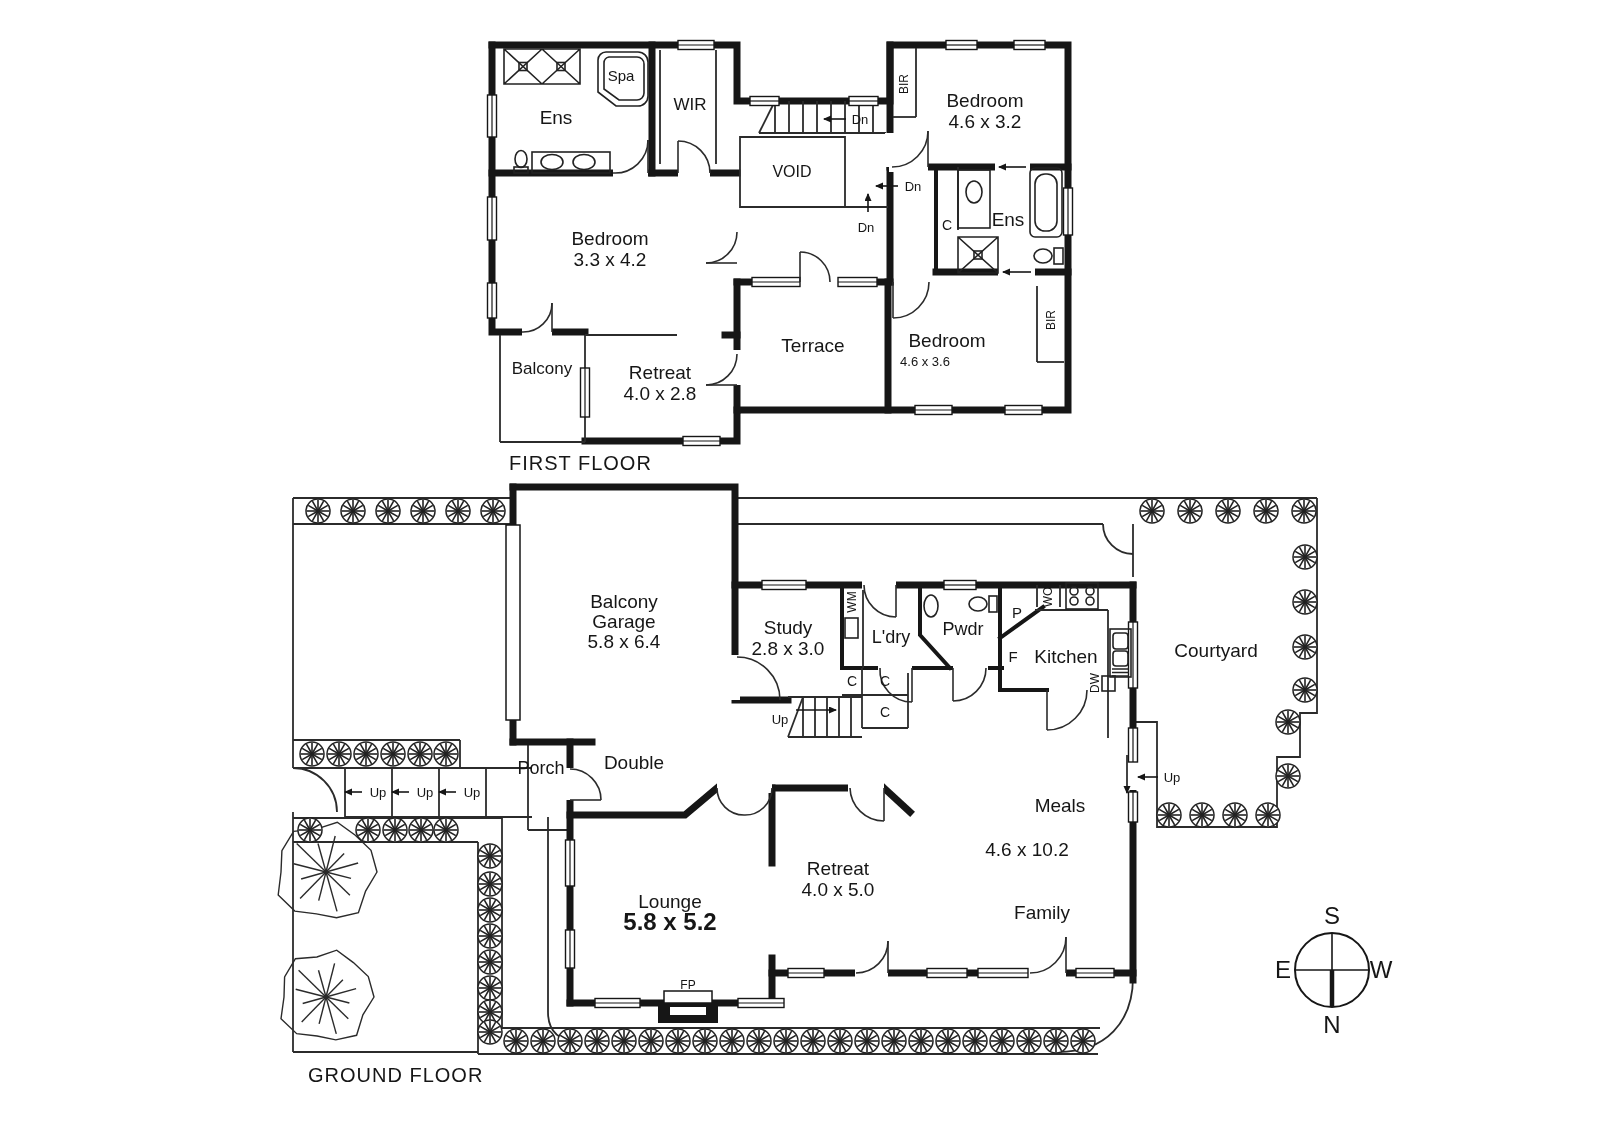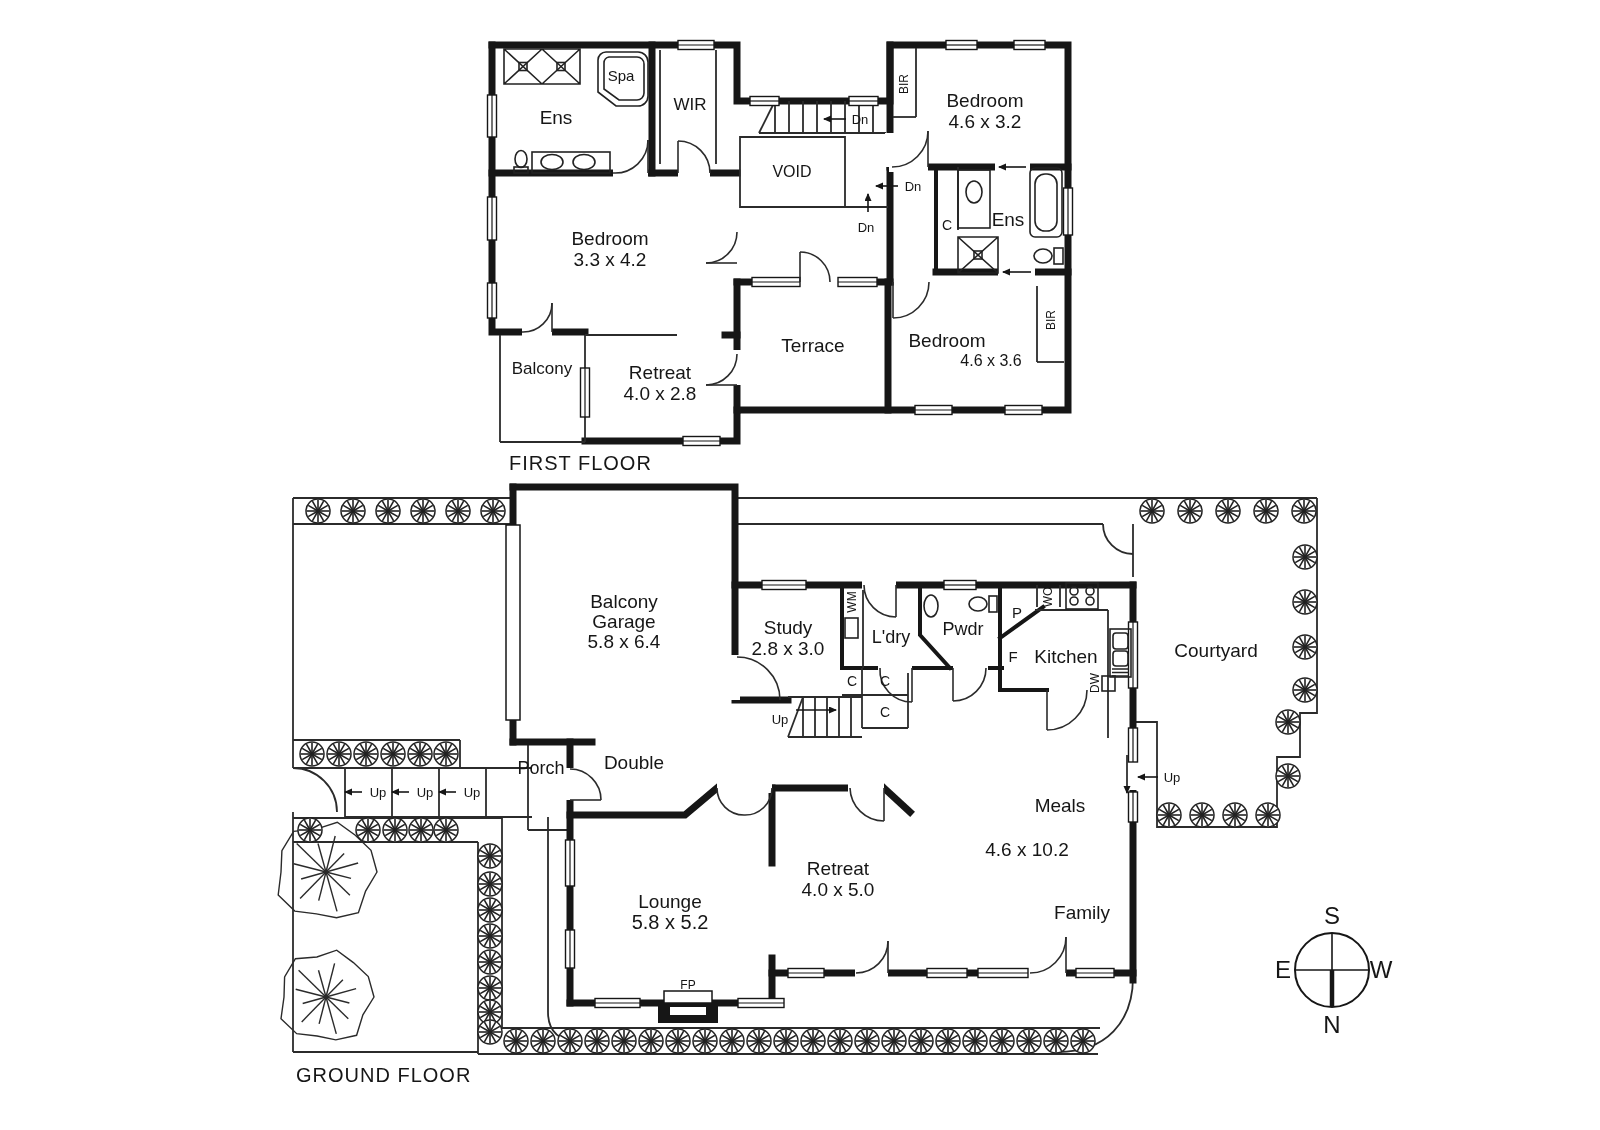--- a/index.html
+++ b/index.html
@@ -490,28 +490,28 @@
       <div class="lbl" style="left: 610px; top: 259px; font-size: 19px;">3.3 x 4.2</div>
       <div class="lbl" style="left: 542px; top: 368px; font-size: 17px;">Balcony</div>
       <div class="lbl" style="left: 660px; top: 372px; font-size: 19px;">Retreat</div>
       <div class="lbl" style="left: 660px; top: 393px; font-size: 19px;">4.0 x 2.8</div>
       <div class="lbl" style="left: 813px; top: 345px; font-size: 19px;">Terrace</div>
       <div class="lbl" style="left: 792px; top: 172px; font-size: 16px;">VOID</div>
       <div class="lbl" style="left: 985px; top: 100px; font-size: 19px;">Bedroom</div>
       <div class="lbl" style="left: 985px; top: 121px; font-size: 19px;">4.6 x 3.2</div>
       <div class="lbl" style="left: 1008px; top: 219px; font-size: 19px;">Ens</div>
       <div class="lbl" style="left: 947px; top: 340px; font-size: 19px;">Bedroom</div>
-      <div class="lbl" style="left: 991px; top: 361px; font-size: 16px;">4.6 x 3.6</div>
+      <div class="lbl" style="left: 925px; top: 361px; font-size: 13px;">4.6 x 3.6</div>
       <div class="lbl" style="left: 904px; top: 84px; font-size: 12px; transform: translate(-50%, -50%) rotate(-90deg);">BIR</div>
       <div class="lbl" style="left: 1051px; top: 320px; font-size: 12px; transform: translate(-50%, -50%) rotate(-90deg);">BIR</div>
       <div class="lbl" style="left: 947px; top: 225px; font-size: 14px;">C</div>
       <div class="lbl" style="left: 860px; top: 119px; font-size: 13px;">Dn</div>
       <div class="lbl" style="left: 913px; top: 186px; font-size: 13px;">Dn</div>
       <div class="lbl" style="left: 866px; top: 227px; font-size: 13px;">Dn</div>
-      <div class="lbl start" style="left: 296px; top: 1075px; font-size: 20px; letter-spacing: 1px;">GROUND FLOOR</div>
+      <div class="lbl start" style="left: 308px; top: 1075px; font-size: 20px; letter-spacing: 1px;">GROUND FLOOR</div>
       <div class="lbl" style="left: 624px; top: 601px; font-size: 19px;">Balcony</div>
       <div class="lbl" style="left: 624px; top: 621px; font-size: 19px;">Garage</div>
       <div class="lbl" style="left: 624px; top: 641px; font-size: 19px;">5.8 x 6.4</div>
       <div class="lbl" style="left: 788px; top: 627px; font-size: 19px;">Study</div>
       <div class="lbl" style="left: 788px; top: 648px; font-size: 19px;">2.8 x 3.0</div>
       <div class="lbl" style="left: 852px; top: 602px; font-size: 12px; transform: translate(-50%, -50%) rotate(-90deg);">WM</div>
       <div class="lbl" style="left: 891px; top: 637px; font-size: 18px;">L'dry</div>
       <div class="lbl" style="left: 963px; top: 629px; font-size: 18px;">Pwdr</div>
       <div class="lbl" style="left: 1017px; top: 612px; font-size: 15px;">P</div>
       <div class="lbl" style="left: 1048px; top: 597px; font-size: 12px; transform: translate(-50%, -50%) rotate(-90deg);">WO</div>
@@ -521,26 +521,26 @@
       <div class="lbl" style="left: 852px; top: 681px; font-size: 14px;">C</div>
       <div class="lbl" style="left: 885px; top: 681px; font-size: 14px;">C</div>
       <div class="lbl" style="left: 885px; top: 712px; font-size: 14px;">C</div>
       <div class="lbl" style="left: 780px; top: 719px; font-size: 13px;">Up</div>
       <div class="lbl" style="left: 541px; top: 768px; font-size: 18px;">Porch</div>
       <div class="lbl" style="left: 634px; top: 762px; font-size: 19px;">Double</div>
       <div class="lbl" style="left: 378px; top: 792px; font-size: 13px;">Up</div>
       <div class="lbl" style="left: 425px; top: 792px; font-size: 13px;">Up</div>
       <div class="lbl" style="left: 472px; top: 792px; font-size: 13px;">Up</div>
       <div class="lbl" style="left: 670px; top: 901px; font-size: 19px;">Lounge</div>
-      <div class="lbl" style="left: 670px; top: 922px; font-size: 20px;">5.8 x 5.2</div>
+      <div class="lbl" style="left: 670px; top: 922px; font-size: 24px; font-weight: bold;">5.8 x 5.2</div>
       <div class="lbl" style="left: 838px; top: 868px; font-size: 19px;">Retreat</div>
       <div class="lbl" style="left: 838px; top: 889px; font-size: 19px;">4.0 x 5.0</div>
       <div class="lbl" style="left: 1060px; top: 805px; font-size: 19px;">Meals</div>
       <div class="lbl" style="left: 1027px; top: 849px; font-size: 19px;">4.6 x 10.2</div>
-      <div class="lbl" style="left: 1042px; top: 912px; font-size: 19px; margin-left: 40px;">Family</div>
+      <div class="lbl" style="left: 1042px; top: 912px; font-size: 19px;">Family</div>
       <div class="lbl" style="left: 688px; top: 985px; font-size: 12px;">FP</div>
       <div class="lbl" style="left: 1216px; top: 650px; font-size: 19px;">Courtyard</div>
       <div class="lbl" style="left: 1172px; top: 777px; font-size: 13px;">Up</div>
       <div class="lbl" style="left: 1332px; top: 1025px; font-size: 24px;">N</div>
       <div class="lbl" style="left: 1332px; top: 916px; font-size: 24px;">S</div>
       <div class="lbl" style="left: 1283px; top: 970px; font-size: 24px;">E</div>
       <div class="lbl" style="left: 1381px; top: 970px; font-size: 24px;">W</div>
     </div>
 </div>
 

